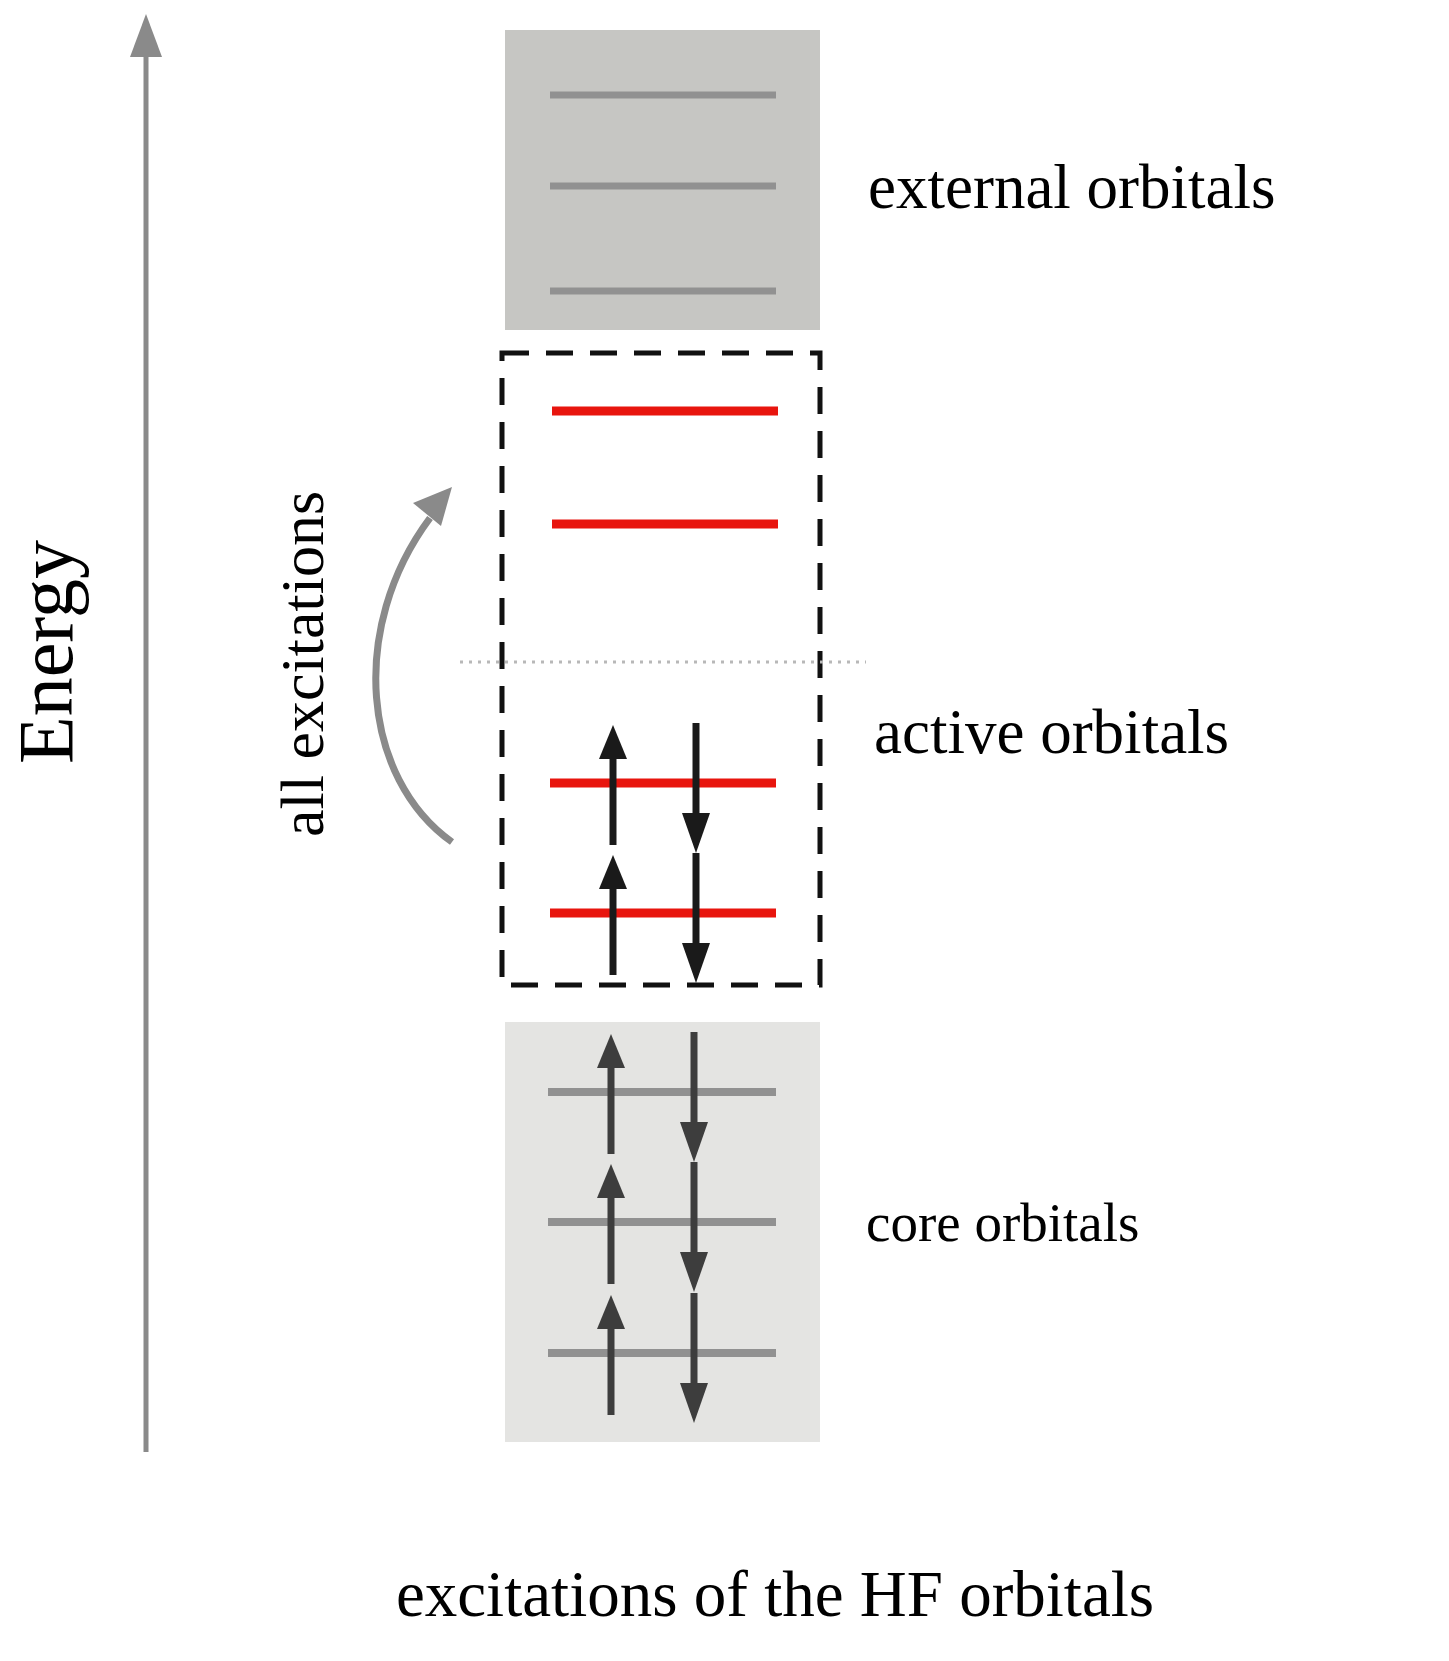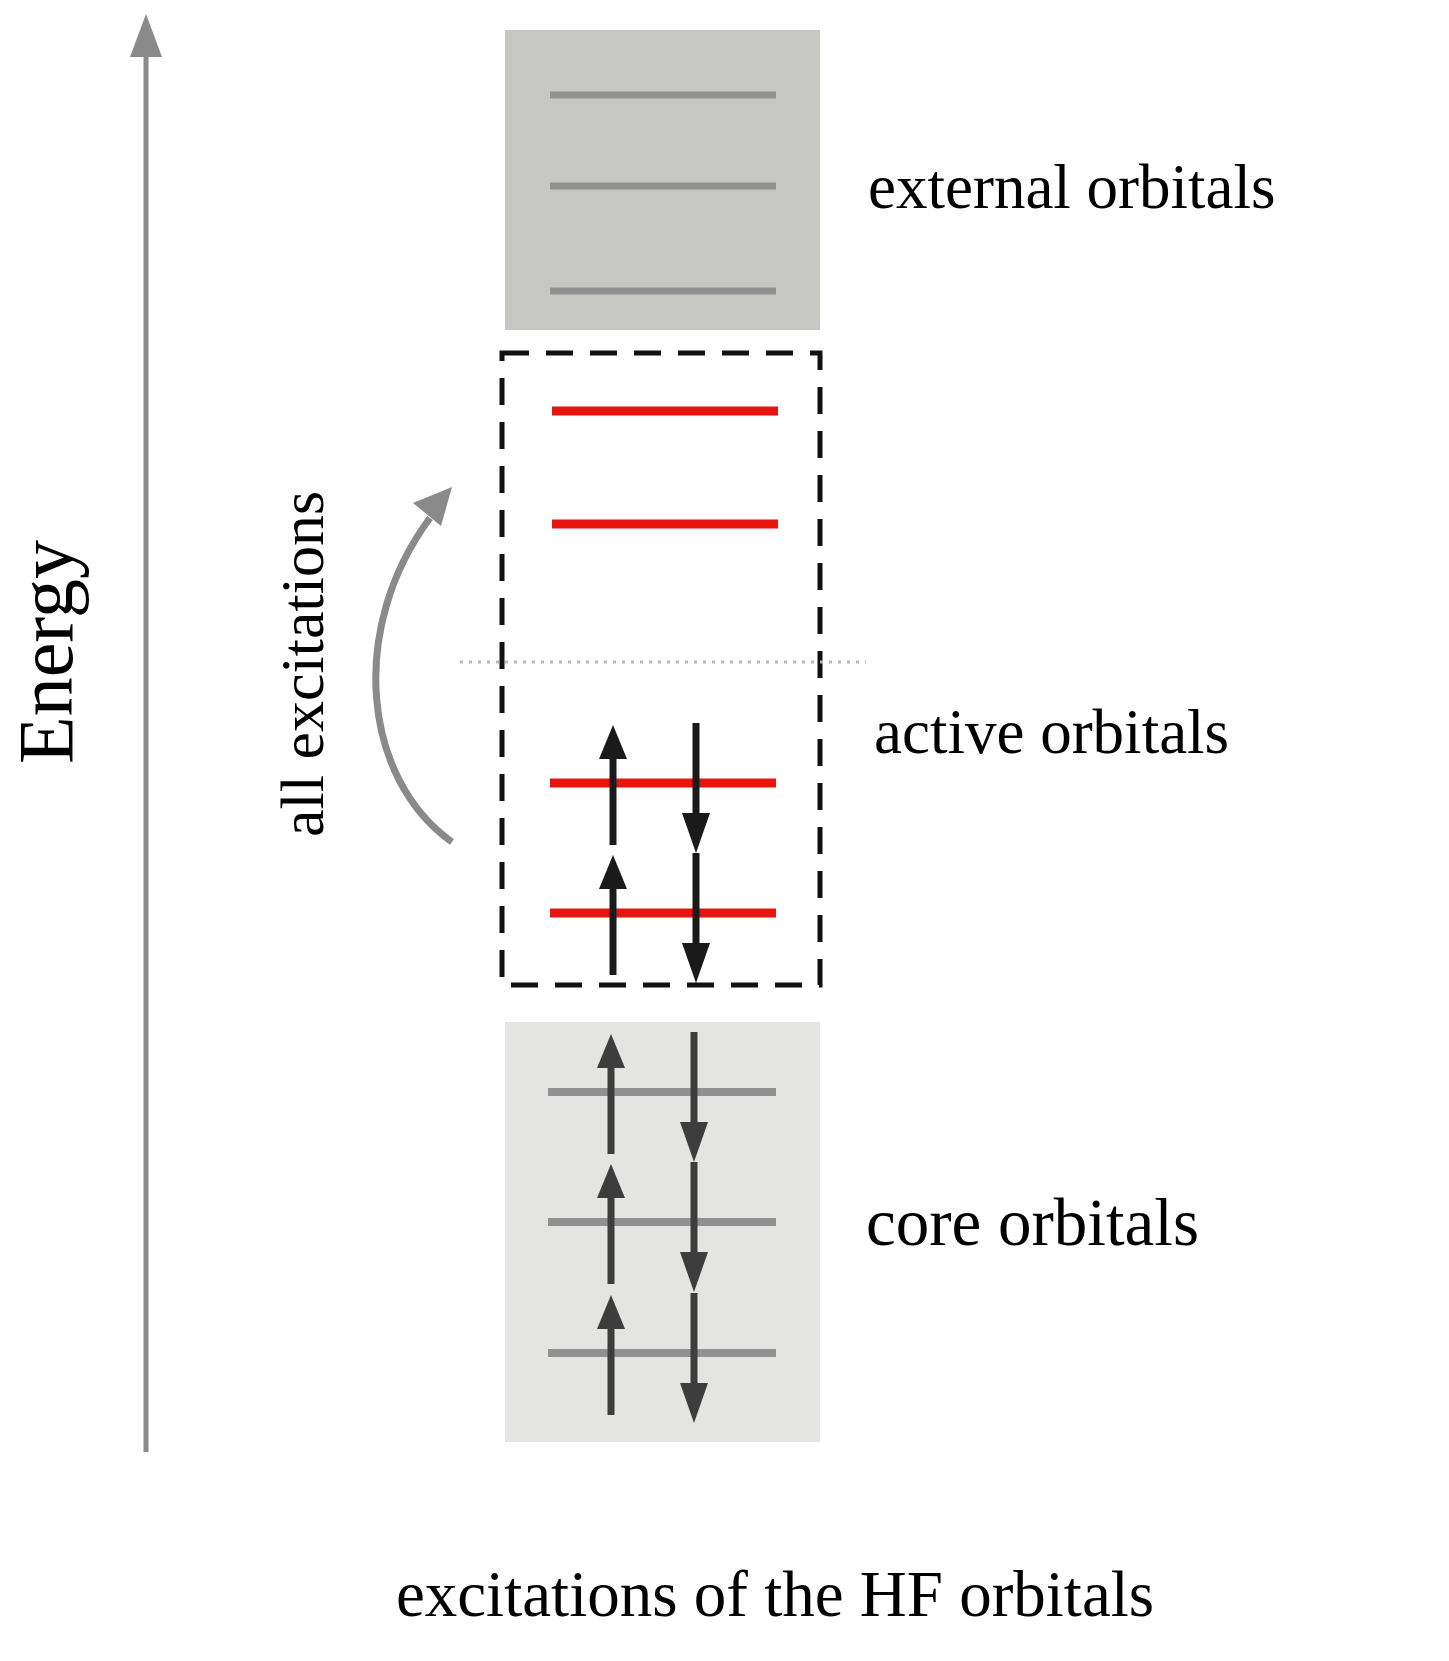--- a/index.html
+++ b/index.html
@@ -36,21 +36,21 @@
   .fermi{stroke:var(--fermi-gray);stroke-width:3;stroke-dasharray:3 6;}
   .excite-path{stroke:var(--axis-gray);stroke-width:7;fill:none;}
   .excite-head{fill:var(--axis-gray);}
   .txt{position:absolute;white-space:nowrap;line-height:1;}
   .txt-side{transform:translateY(-50%);font-size:63px;font-family:Liberation Serif, serif;}
   .txt-rot{transform:translate(-50%,-50%) rotate(-90deg);}
   .lbl-energy{left:46px;top:652px;font-size:78px;}
   .lbl-excitations{left:302px;top:664px;font-size:62px;}
   .lbl-external{left:868px;top:187px;}
   .lbl-active{left:866px;top:732px;margin-left:8px;}
-  .lbl-core{left:866px;top:1222px;font-size:67px;}
+  .lbl-core{left:866px;top:1222px;font-size:55px;}
   .caption{left:775px;top:1562px;transform:translateX(-50%);font-size:65px;}
 </style>
 </head>
 <body>
 
 <div class="canvas">
 
   <svg class="diagram" width="1449" height="1661" viewBox="0 0 1449 1661">
 
     <g>

